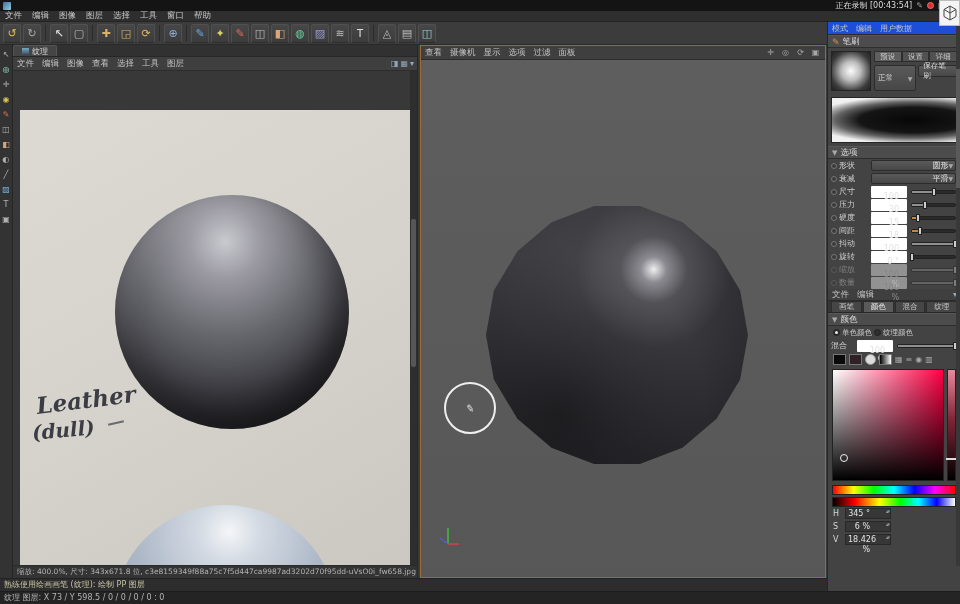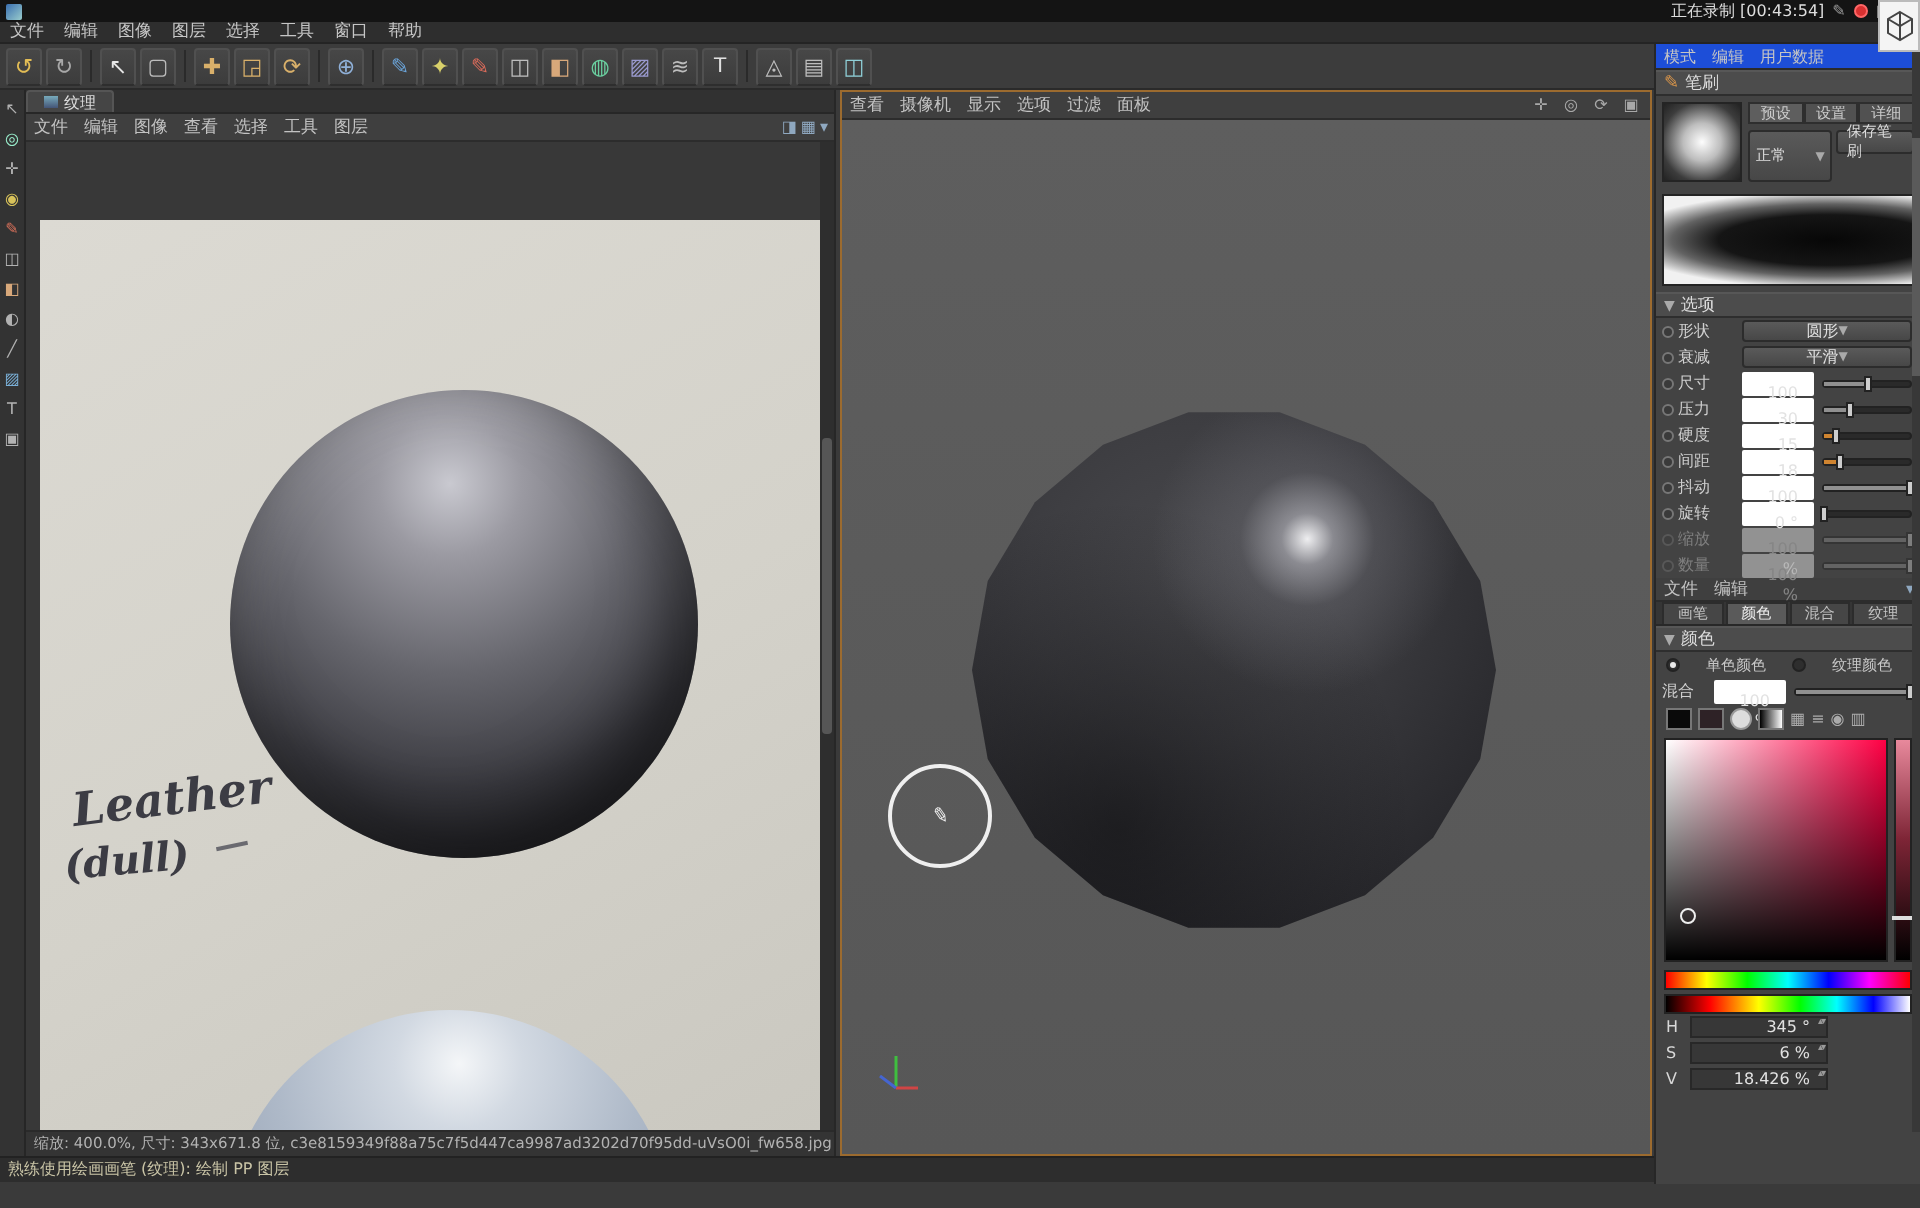--- a/index.html
+++ b/index.html
@@ -125,48 +125,48 @@
 
   .prow{height:13px;display:flex;align-items:center;padding:0 4px 0 3px;gap:2px;font-size:8px;color:#cfcfcf}
   .prow.disabled{opacity:.42}
   .dot{width:6px;height:6px;border:1px solid #777;border-radius:50%;background:#3a3a3a;flex:none}
   .plabel{width:30px;flex:none;white-space:nowrap;overflow:hidden}
   .pval{width:36px;flex:none;height:11px;background:#701a75;border:6px solid #ffffff;border-radius:1px;text-align:right;padding:0 2px;line-height:10px;color:#e2e2e2}
   .slider{flex:1;height:4px;background:#2a2a2a;border:1px solid #222;border-radius:2px;position:relative;margin-left:2px}
   .fill{display:block;height:100%;background:#909090;position:relative}
   .accent .fill{background:#cf8430}
   .knob{position:absolute;right:-2px;top:-3px;width:4px;height:8px;background:#cdcdcd;border:1px solid #222}
-  .pdrop{flex:1;height:11px;background:linear-gradient(#5a5a5a,#474747);border:1px solid #2c2c2c;border-radius:2px;display:flex;align-items:center;justify-content:center;padding:0 2px;color:#e0e0e0}
+  .pdrop{flex:1;height:11px;background:linear-gradient(#5a5a5a,#474747);border:1px solid #2c2c2c;border-radius:2px;display:flex;align-items:center;justify-content:flex-end;padding:0 2px;color:#e0e0e0}
   .pdrop .arr{font-size:6px;color:#aaa}
 
   
   .ctabs{height:12px;background:#353535;display:flex;align-items:flex-end;gap:1px;padding:0 3px;border-bottom:1px solid #282828}
   .ctabs .ct{flex:1;height:11px;background:#464646;border:1px solid #2c2c2c;border-bottom:none;font-size:7.5px;color:#c4c4c4;display:flex;align-items:center;justify-content:center}
   .ctabs .ct.on{background:#5a5a5a;color:#eee}
-  .radiorow{height:13px;display:flex;align-items:center;gap:13px;padding:0 5px;font-size:7.5px}
+  .radiorow{height:13px;display:flex;align-items:center;gap:2px;padding:0 5px;font-size:7.5px}
   .radio{width:7px;height:7px;border:1px solid #222;border-radius:50%;background:#2e2e2e;position:relative;flex:none}
   .radio.on::after{content:"";position:absolute;left:1px;top:1px;width:3px;height:3px;border-radius:50%;background:#e8e8e8}
   .swrow{height:15px;display:flex;align-items:center;gap:3px;padding:0 5px}
   .sw{width:13px;height:11px;border:1px solid #777}
   .sw.black{background:#0a0a0a}
   .sw.dark{background:#2e2226}
   .swc{width:11px;height:11px;border:1px solid #999;border-radius:50%;background:#ddd}
   .swg{width:13px;height:11px;border:1px solid #777;background:linear-gradient(90deg,#000,#fff)}
   .tinyico{font-size:8px;color:#aaa}
   .pickerwrap{height:116px;display:flex;gap:3px;padding:2px 4px}
   .svsquare{flex:1;position:relative;border:1px solid #222;
     background:linear-gradient(to top,#000 0%,rgba(0,0,0,0) 100%),linear-gradient(to right,#fff 0%,#ff0044 100%)}
   .svring{position:absolute;left:6%;top:76%;width:8px;height:8px;border:1.5px solid #eee;border-radius:50%}
   .vbar{width:9px;border:1px solid #222;position:relative;background:linear-gradient(to bottom,#e8899c 0%,#7e2536 45%,#000 100%)}
   .vmark{position:absolute;left:-2px;bottom:18%;width:12px;height:2px;background:#ddd}
   .specbar{height:10px;margin:2px 4px 0 4px;border:1px solid #222;background:linear-gradient(to right,#f00,#ff0,#0f0,#0ff,#00f,#f0f,#f00)}
   .specbar.b2{background:linear-gradient(to right,#000,#f00 18%,#ff0 38%,#0f0 55%,#0ff 70%,#00f 85%,#fff)}
   .hsvrow{height:13px;display:flex;align-items:center;gap:3px;padding:0 5px;font-size:8px}
   .hsvlabel{width:9px;color:#d8d8d8}
-  .hsvval{width:69px;height:11px;background:#373737;border:1px solid #282828;text-align:right;padding:0 8px 0 2px;line-height:10px;color:#e2e2e2;position:relative}
+  .hsvval{width:46px;height:11px;background:#373737;border:1px solid #282828;text-align:right;padding:0 20px 0 2px;line-height:10px;color:#e2e2e2;position:relative}
   .hsvval::after{content:"▴▾";position:absolute;right:1px;top:0;font-size:5px;color:#999;letter-spacing:-1px;line-height:5px;width:6px;white-space:normal}
   .rscroll{position:absolute;right:0;top:26px;width:4px;height:540px;background:#383838}
   .rscroll .thumb{position:absolute;left:0;top:8%;width:4px;height:22%;background:#5a5a5a}
 
   
   .status1{position:absolute;left:0;top:578px;width:827px;height:13px;background:#2d2d2d;border-top:1px solid #222;font-size:8px;color:#c9c4a6;line-height:12px;padding:0 4px;white-space:nowrap;overflow:hidden}
   .status2{position:absolute;left:0;top:591px;width:960px;height:13px;background:#242424;border-top:1px solid #1c1c1c;font-size:8px;color:#b4b4b4;line-height:12px;padding:0 4px;white-space:nowrap;overflow:hidden}
 </style>
 </head>
 <body>
@@ -502,14 +502,15 @@
   <div class="whitecube">
     <svg width="16" height="16" viewBox="0 0 16 16">
       <path d="M8 1 L14 4.5 L14 11.5 L8 15 L2 11.5 L2 4.5 Z M8 1 L8 8 M2 4.5 L8 8 L14 4.5 M8 15 L8 8" fill="none" stroke="#444" stroke-width="1"></path>
     </svg>
   </div>
   <div class="rscroll">
       <span class="thumb"></span>
     </div>
 
   <div class="status1">熟练使用绘画画笔 (纹理): 绘制 PP 图层</div>
+  <div class="status2">纹理 图层: X 73 / Y 598.5 / 0 / 0 / 0 / 0 : 0</div>
 
 </div>
 
 </body></html>

